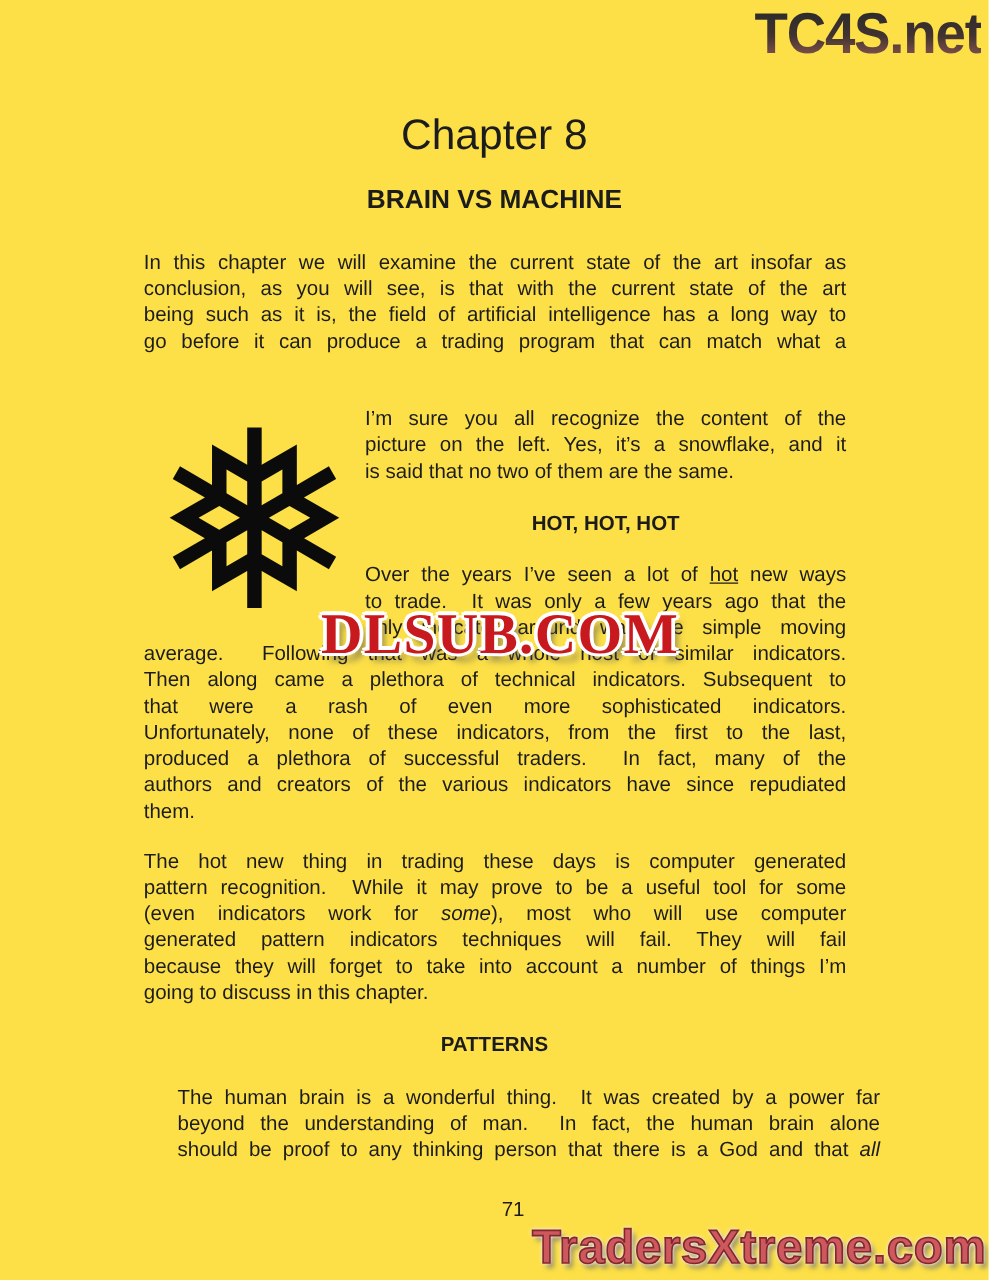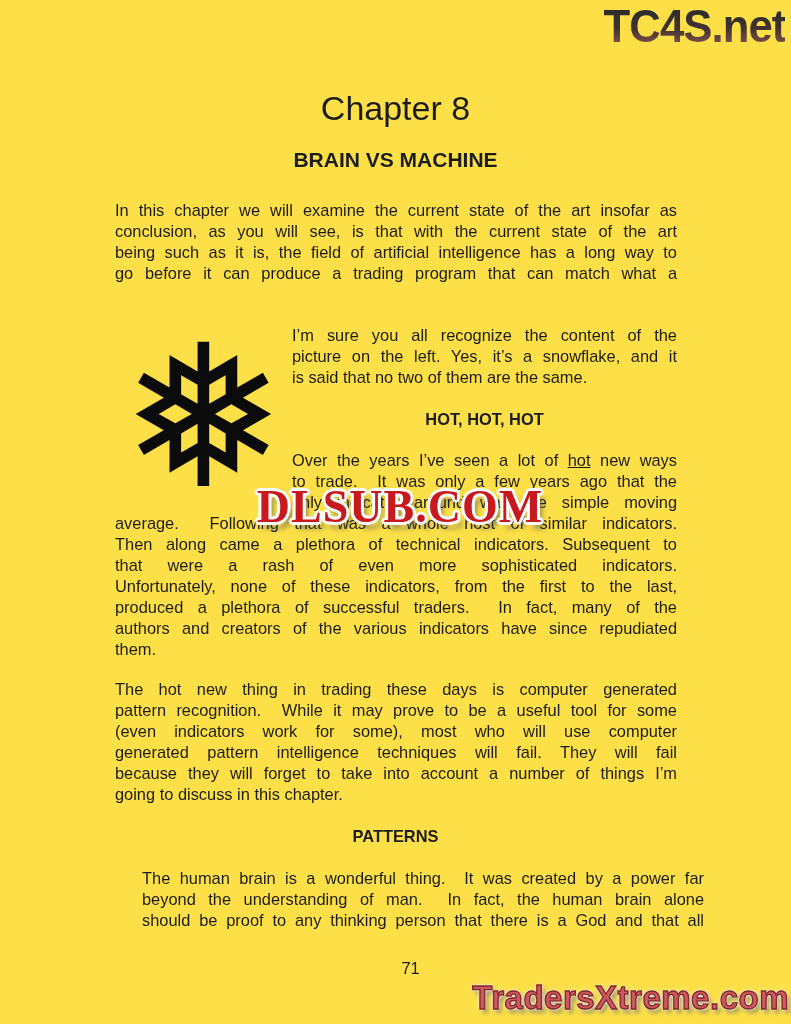--- a/index.html
+++ b/index.html
@@ -62,21 +62,21 @@
   .p2 { top: 325px; }
   .p3 { top: 679px; }
   .p4 { top: 868px; margin-left: 27px; }
 
   .tline { line-height: 20.9px; min-height: 20.9px; }
   .tline.justify { text-align: justify; text-align-last: justify; }
   .tline.left    { text-align: left;    text-align-last: left; }
   .tline.center  { text-align: center;  text-align-last: center; }
   .tline.bold    { font-weight: bold; }
   .tline span.u  { text-decoration: underline; }
-  .tline span.i  { }
+  .tline span.i  { font-style: italic; }
 
   
   .snowflake-box {
     float: left;
     width: 177px;
     height: 186px;
     overflow: visible;
   }
   .flake {
     display: block;
@@ -131,21 +131,21 @@
     text-align: center;
     font-size: 16.4px;
     padding-left: 15px;
   }
 
   
   .tx-logo {
     position: absolute;
     top: 979px;
     right: 2px;
-    font-size: 33px;
+    font-size: 38px;
     font-weight: bold;
     line-height: 38px;
     color: #cd585e;
     -webkit-text-stroke: 1.3px #82272b;
     text-shadow:
       0 0 2px #f2f2f2, 0 0 3px #ededed, 0 0 4px #e8e8e8,
       3px 4px 4px rgba(110,110,110,0.75);
     letter-spacing: 0.5px;
   }
 </style>
@@ -189,21 +189,21 @@
         <div class="tline left"><span>them.</span></div>
       </div>
   </div>
 
   <div class="watermark">DLSUB.COM</div>
 
   <div class="para p3">
       <div class="tline justify"><span>The hot new thing in trading these days is computer generated</span></div>
       <div class="tline justify"><span>pattern recognition.&nbsp; While it may prove to be a useful tool for some</span></div>
       <div class="tline justify"><span>(even indicators work for </span><span class="i">some</span><span>), most who will use computer</span></div>
-      <div class="tline justify"><span>generated pattern intelligence techniques will fail. They will fail</span></div>
+      <div class="tline justify"><span>generated pattern indicators techniques will fail. They will fail</span></div>
       <div class="tline justify"><span>because they will forget to take into account a number of things I’m</span></div>
       <div class="tline left"><span>going to discuss in this chapter.</span></div>
     </div>
 
   <h3 class="patterns">PATTERNS</h3>
 
   <div class="para p4">
       <div class="tline justify"><span>The human brain is a wonderful thing.&nbsp; It was created by a power far</span></div>
       <div class="tline justify"><span>beyond the understanding of man.&nbsp; In fact, the human brain alone</span></div>
       <div class="tline justify"><span>should be proof to any thinking person that there is a God and that </span><span class="i">all</span></div>

